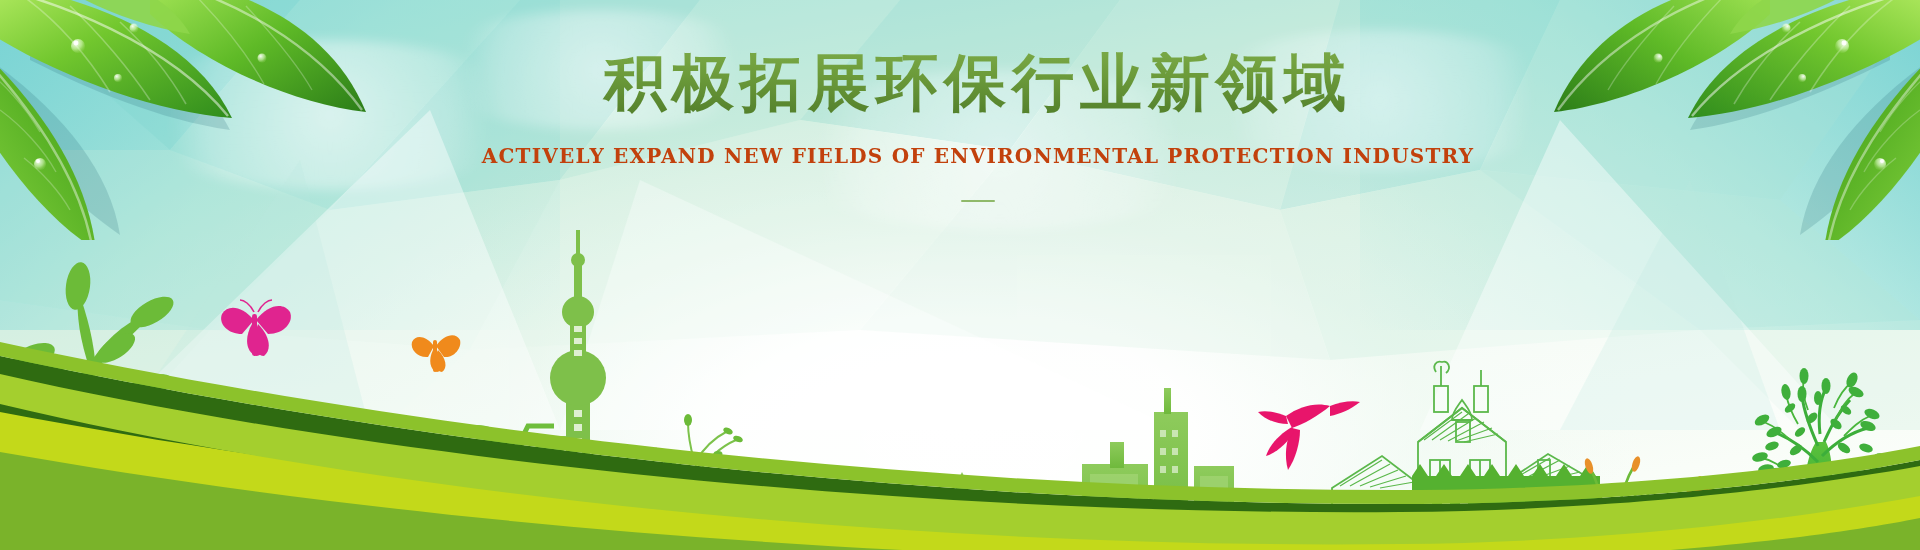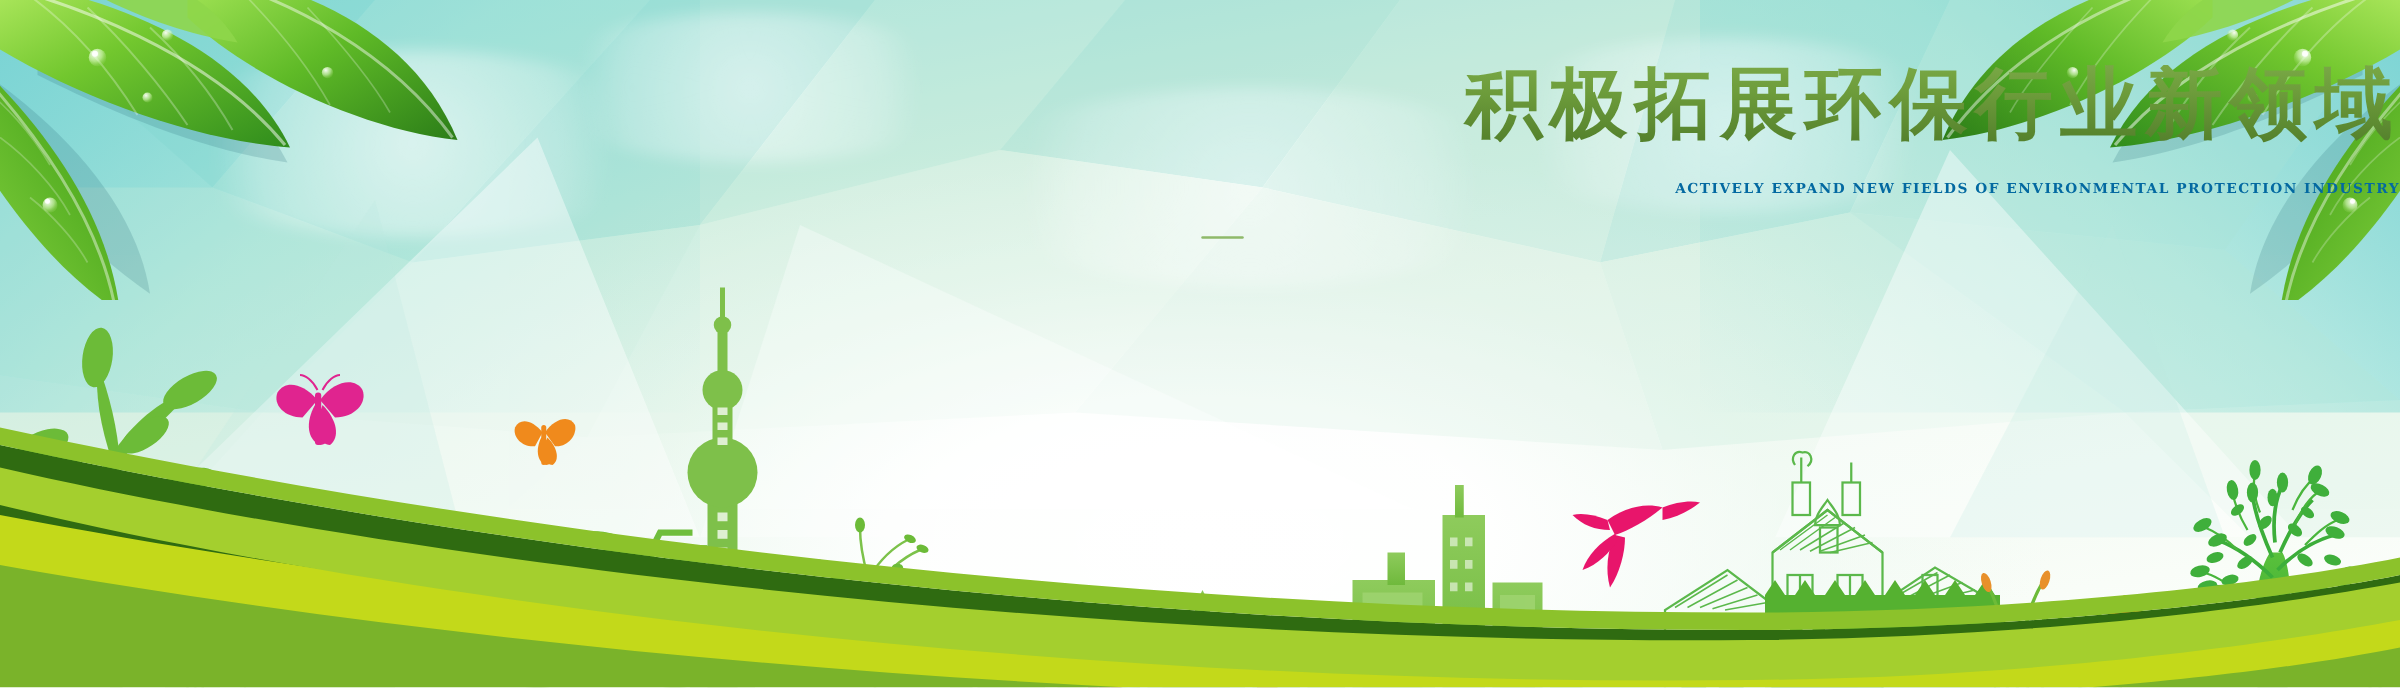--- a/index.html
+++ b/index.html
@@ -38,42 +38,42 @@
   .shard svg{display:block;}
 
   
   .leaf-cluster{position:absolute;top:0;}
   .leaf-cluster.left{left:0;}
   .leaf-cluster.right{right:0;transform:scaleX(-1);}
 
   
   .text-block{
     position:absolute;left:0;right:0;top:52px;
-    text-align:right;
+    text-align:center;
     z-index:40;
     padding-left:36px;
   }
   .headline{
     font-family:"DejaVu Serif","Liberation Serif",serif;
     font-weight:700;
     font-size:62px;
     letter-spacing:6px;
     line-height:1;
     color:#5d8f33;
     margin:0;
     background:linear-gradient(180deg,#79a846 0%,#6d9c3b 35%,#54812c 100%);
     -webkit-background-clip:text;background-clip:text;
     -webkit-text-fill-color:transparent;color:transparent;
   }
   .subhead{
     font-family:"DejaVu Serif","Liberation Serif",serif;
     font-weight:700;
-    font-size:11px;
+    font-size:20px;
     letter-spacing:1.2px;
-    color:#0369a1;
+    color:#c2410c;
     margin:30px 0 0 0;
     white-space:nowrap;
   }
   .divider{
     width:34px;height:2px;
     background:#8fb96a;
     margin:32px auto 0 auto;
     border-radius:2px;
   }
   .tagline{

